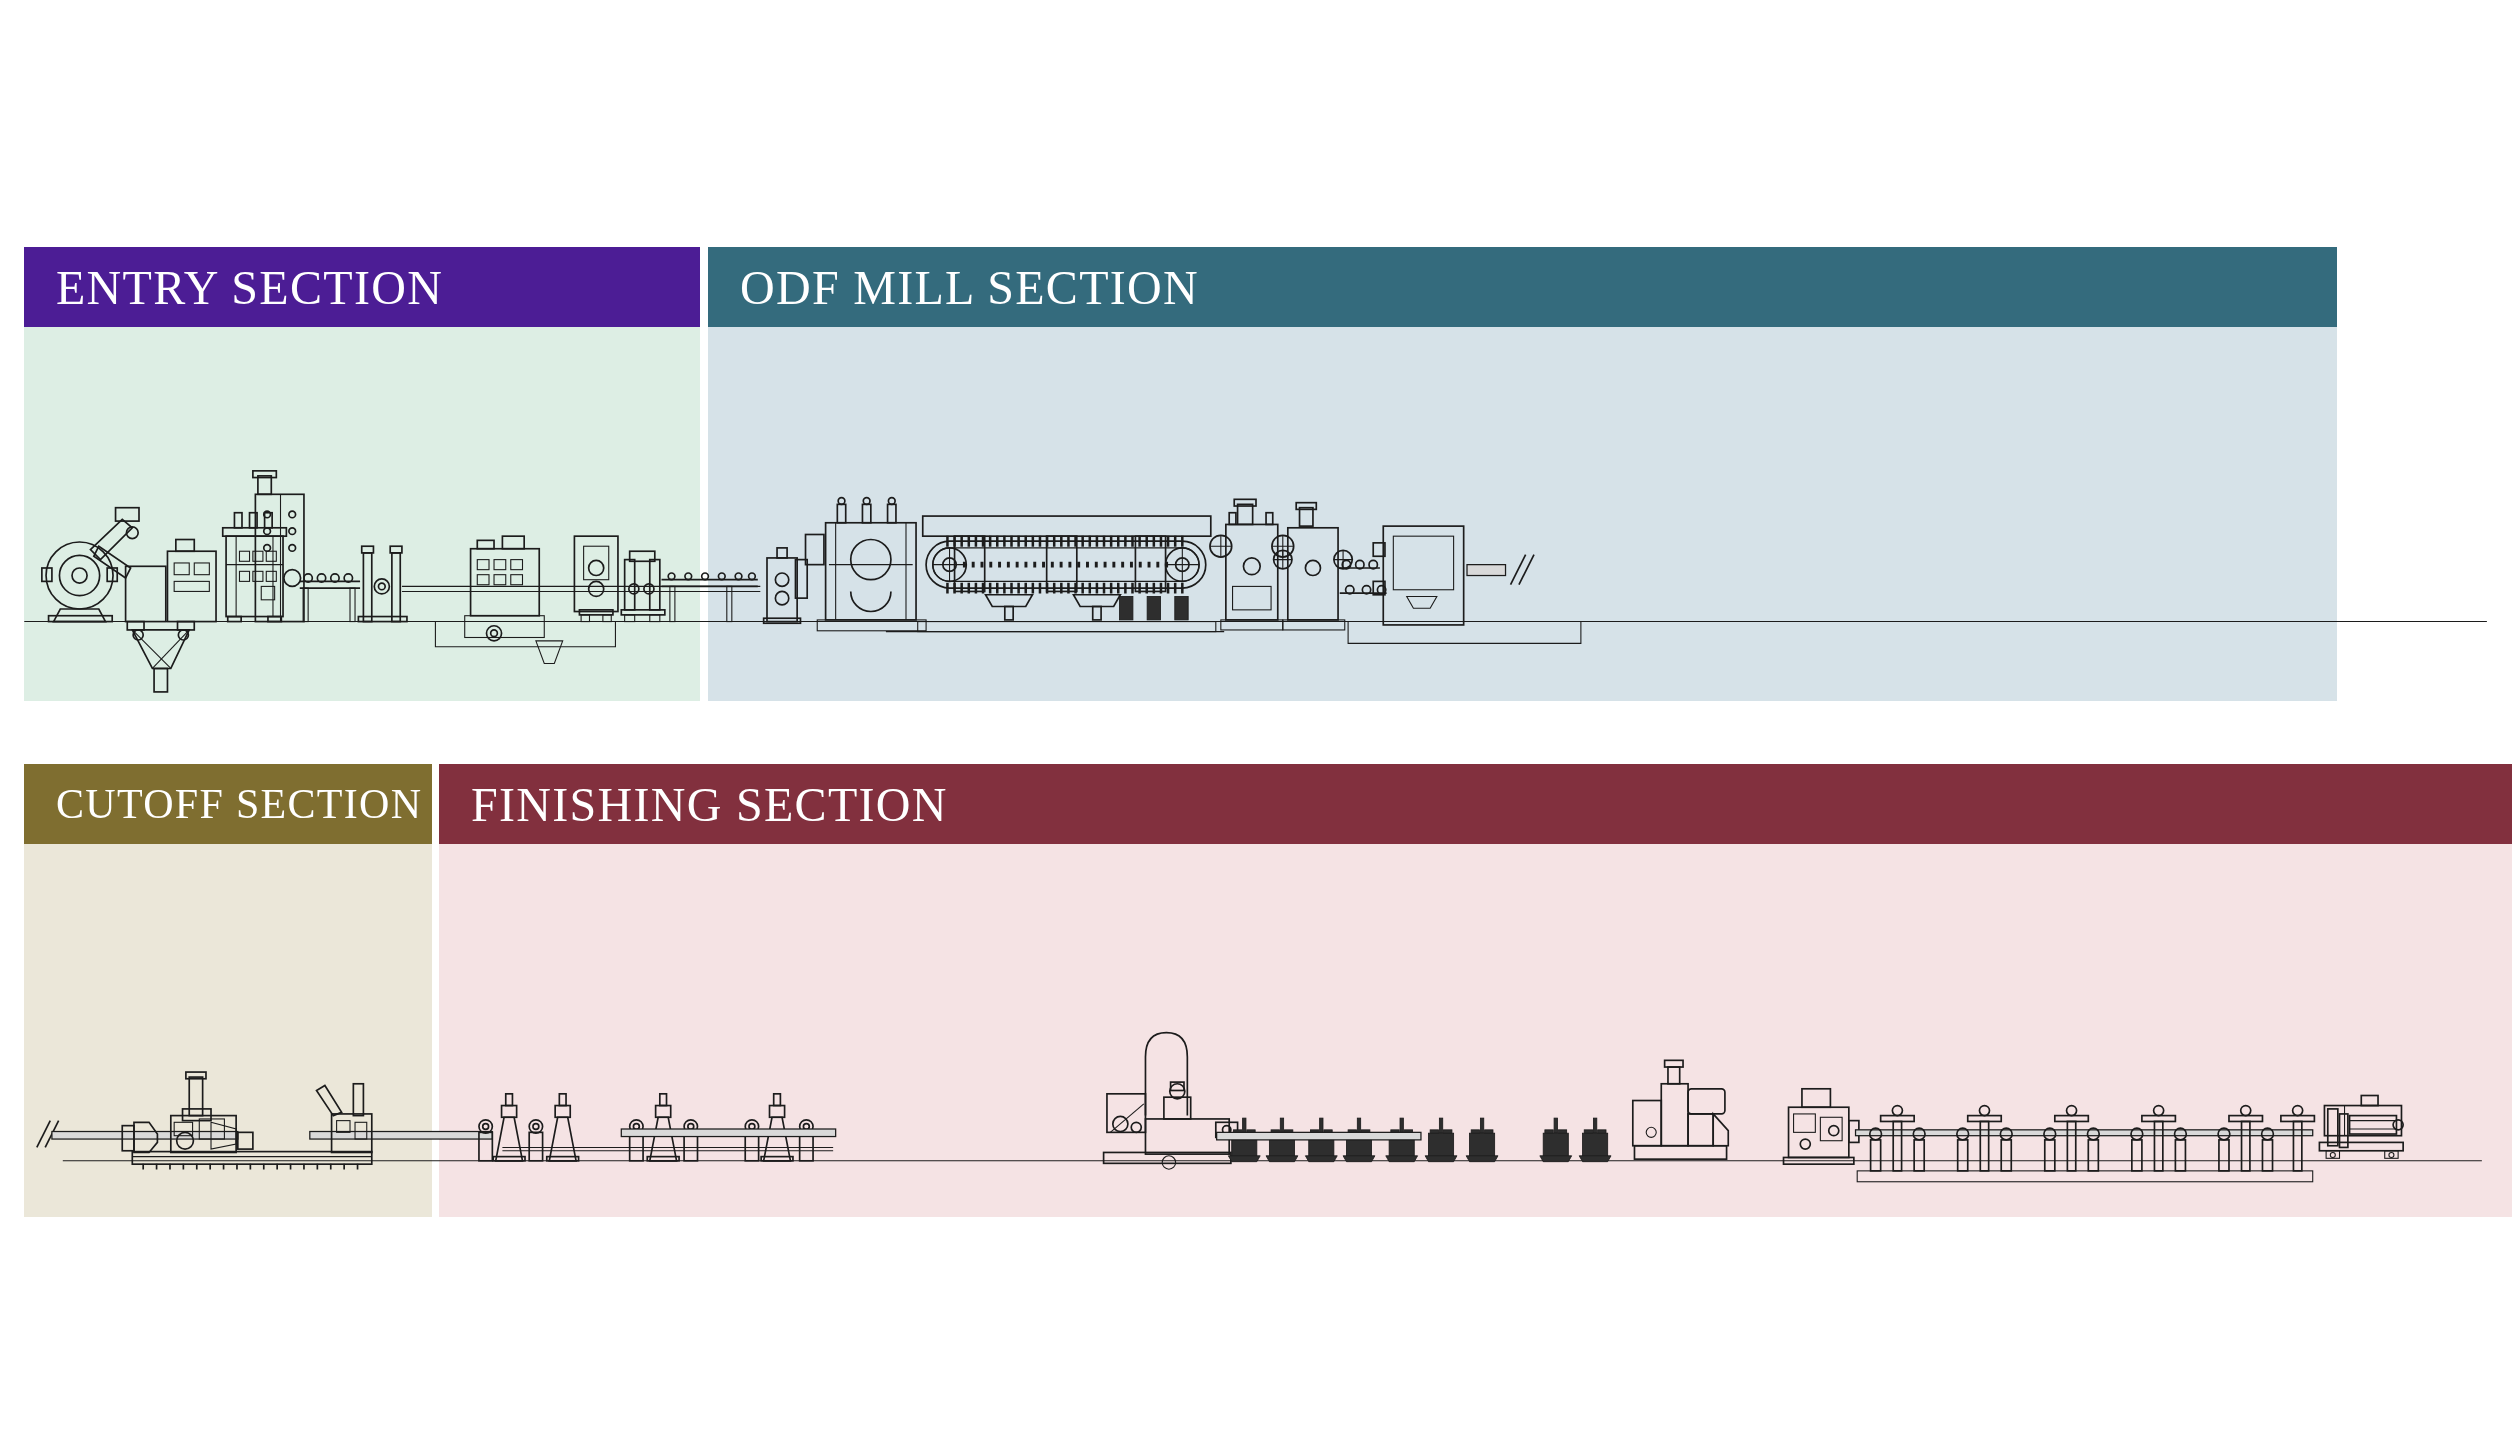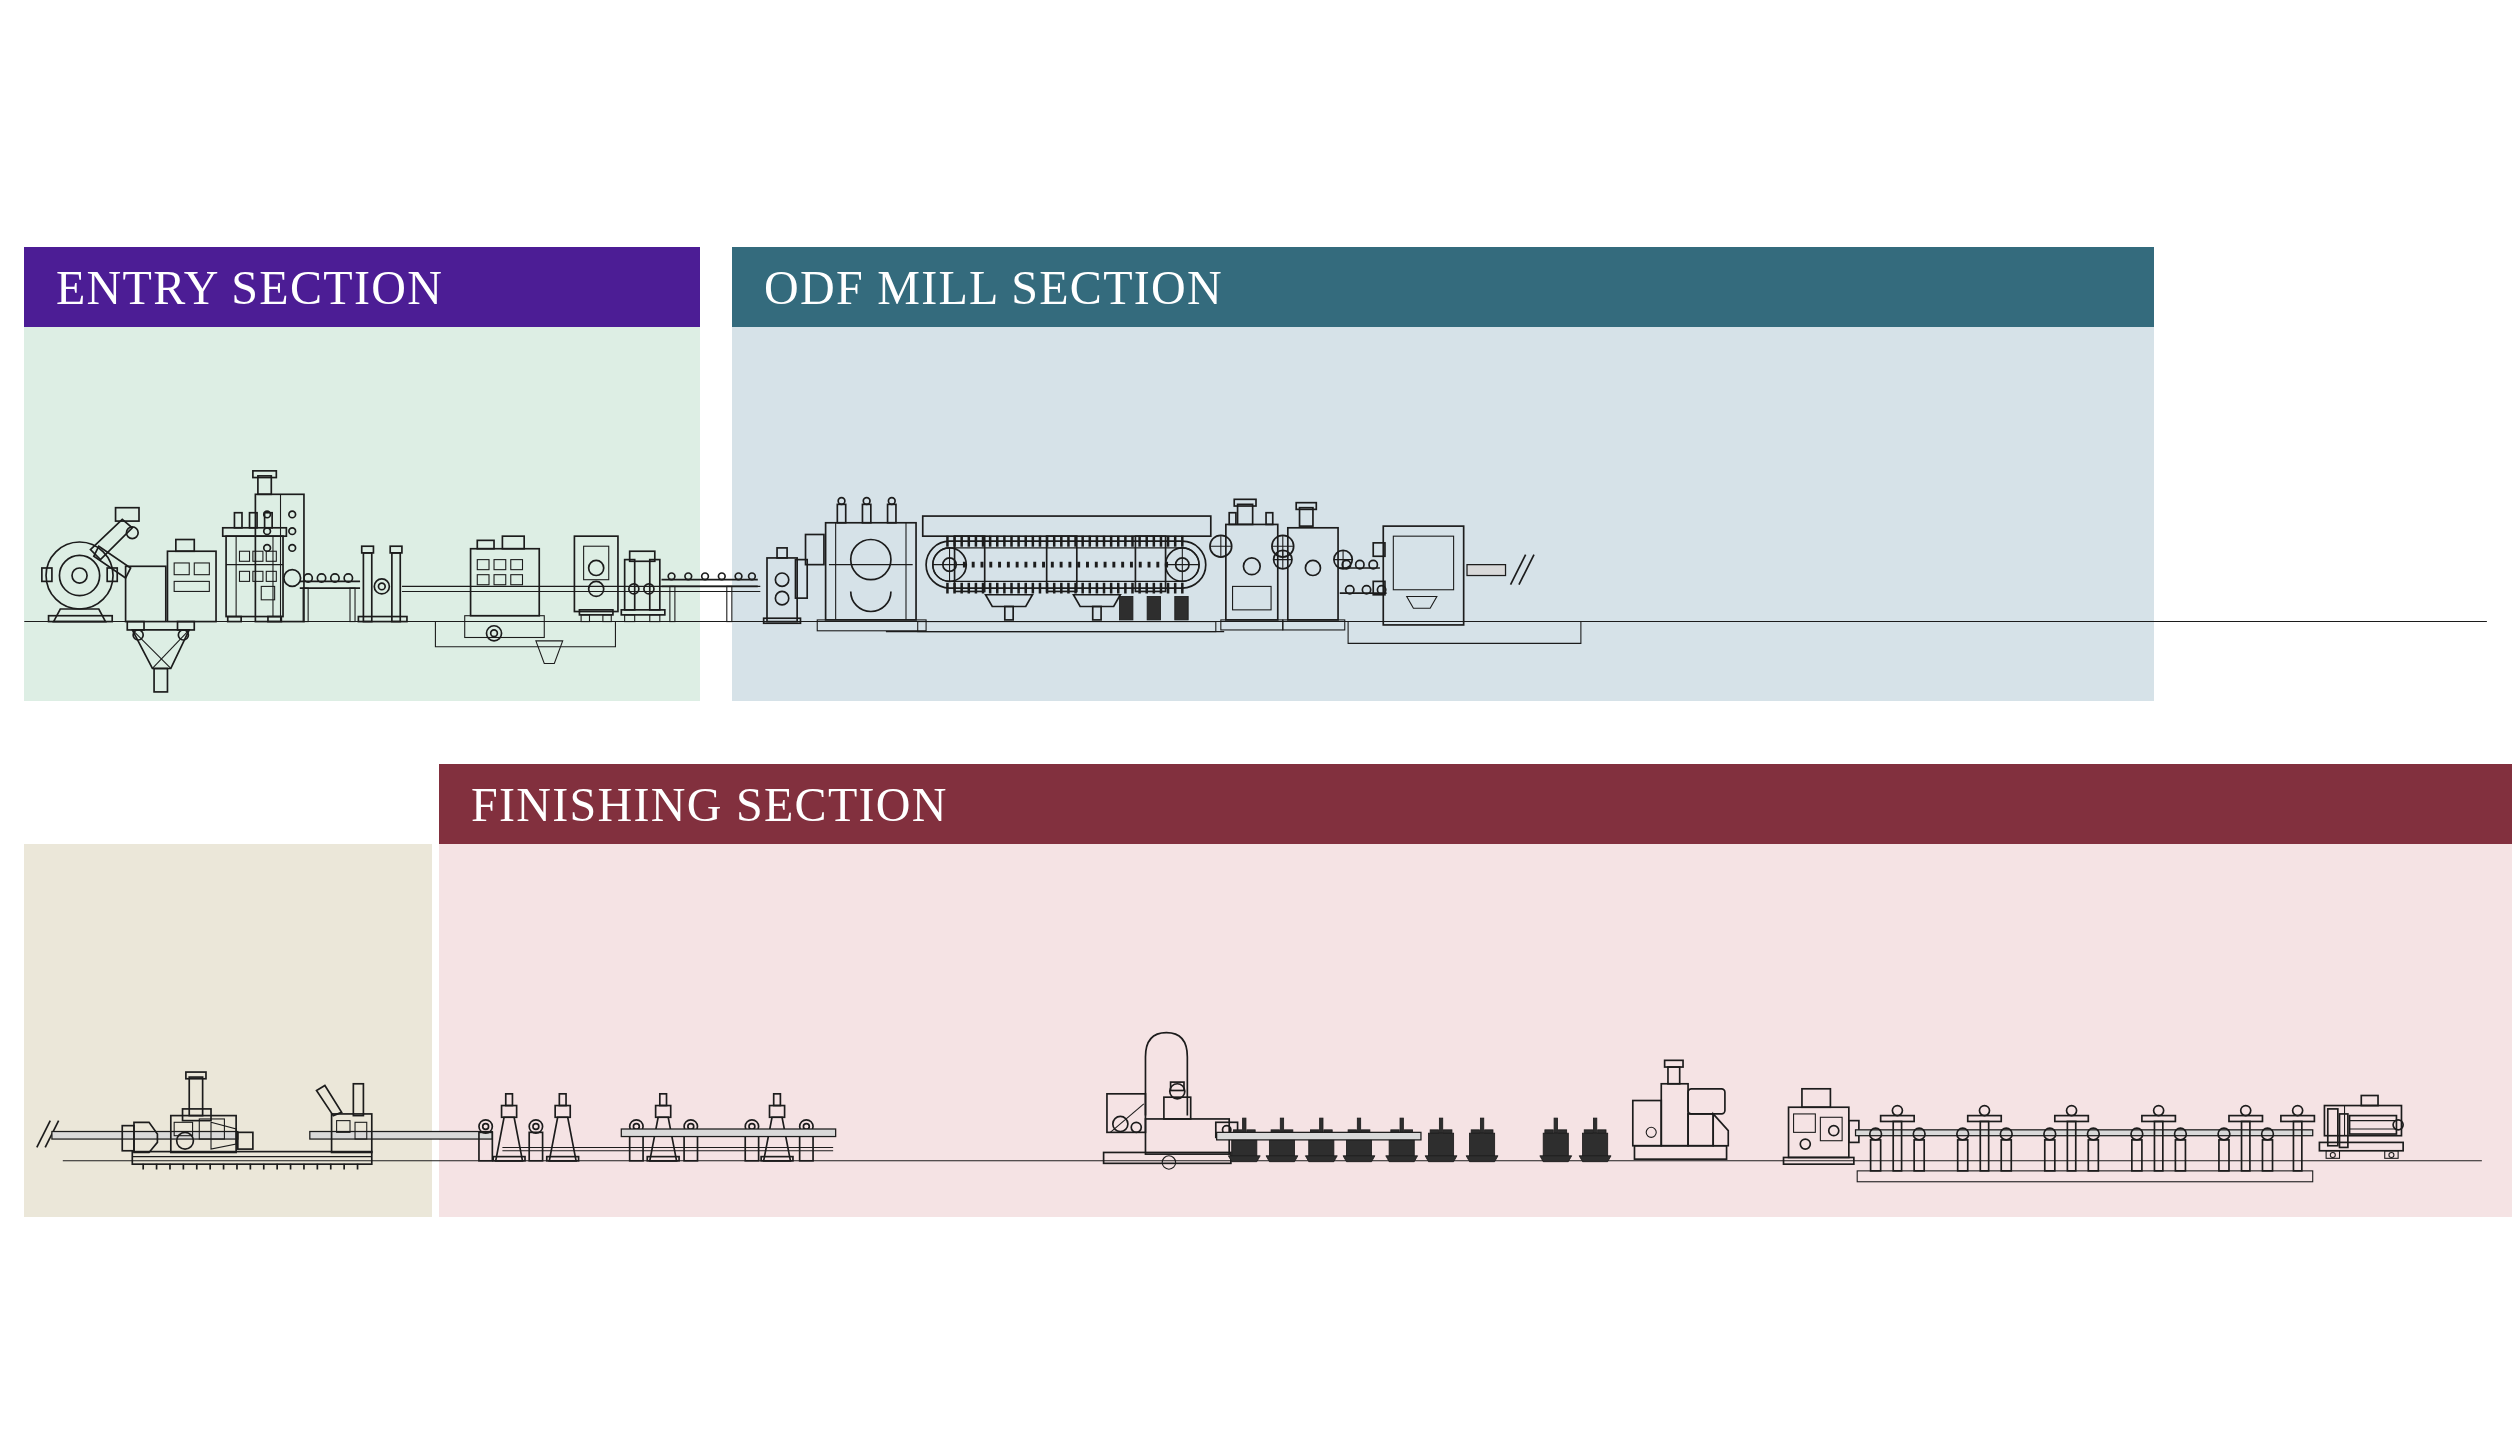--- a/index.html
+++ b/index.html
@@ -25,28 +25,31 @@
 
 <div class="stage" style="--line: #1c1c1c; --pipe: #d9d9d9; background: rgb(255, 255, 255);">
 
   <div class="section" style="left:24px;top:247px;width:676px;height:454px;">
     <div class="hdr" style="background: #4c1d95; color: rgb(255, 255, 255);">
       <span>ENTRY SECTION</span>
     </div>
     <div class="bg" style="background: rgb(221, 238, 228);"></div>
   </div>
 
-  <div class="section" style="left:708px;top:247px;width:1422px;height:454px;margin-left:24px;">
+  <div class="section" style="left:708px;top:247px;width:1629px;height:454px;">
     <div class="hdr" style="background: rgb(52, 107, 125); color: rgb(255, 255, 255);">
       <span>ODF MILL SECTION</span>
     </div>
     <div class="bg" style="background: rgb(214, 226, 232);"></div>
   </div>
 
   <div class="section" style="left:24px;top:764px;width:408px;height:453px;">
+    <div class="hdr small" style="background: rgb(127, 110, 48); color: rgb(255, 255, 255);">
+      <span>CUTOFF SECTION</span>
+    </div>
     <div class="bg" style="background: rgb(235, 231, 217);"></div>
   </div>
 
   <div class="section" style="left:439px;top:764px;width:2312px;height:453px;">
     <div class="hdr" style="background: rgb(130, 48, 62); color: rgb(255, 255, 255);">
       <span>FINISHING SECTION</span>
     </div>
     <div class="bg" style="background: rgb(245, 227, 228);"></div>
   </div>
 

